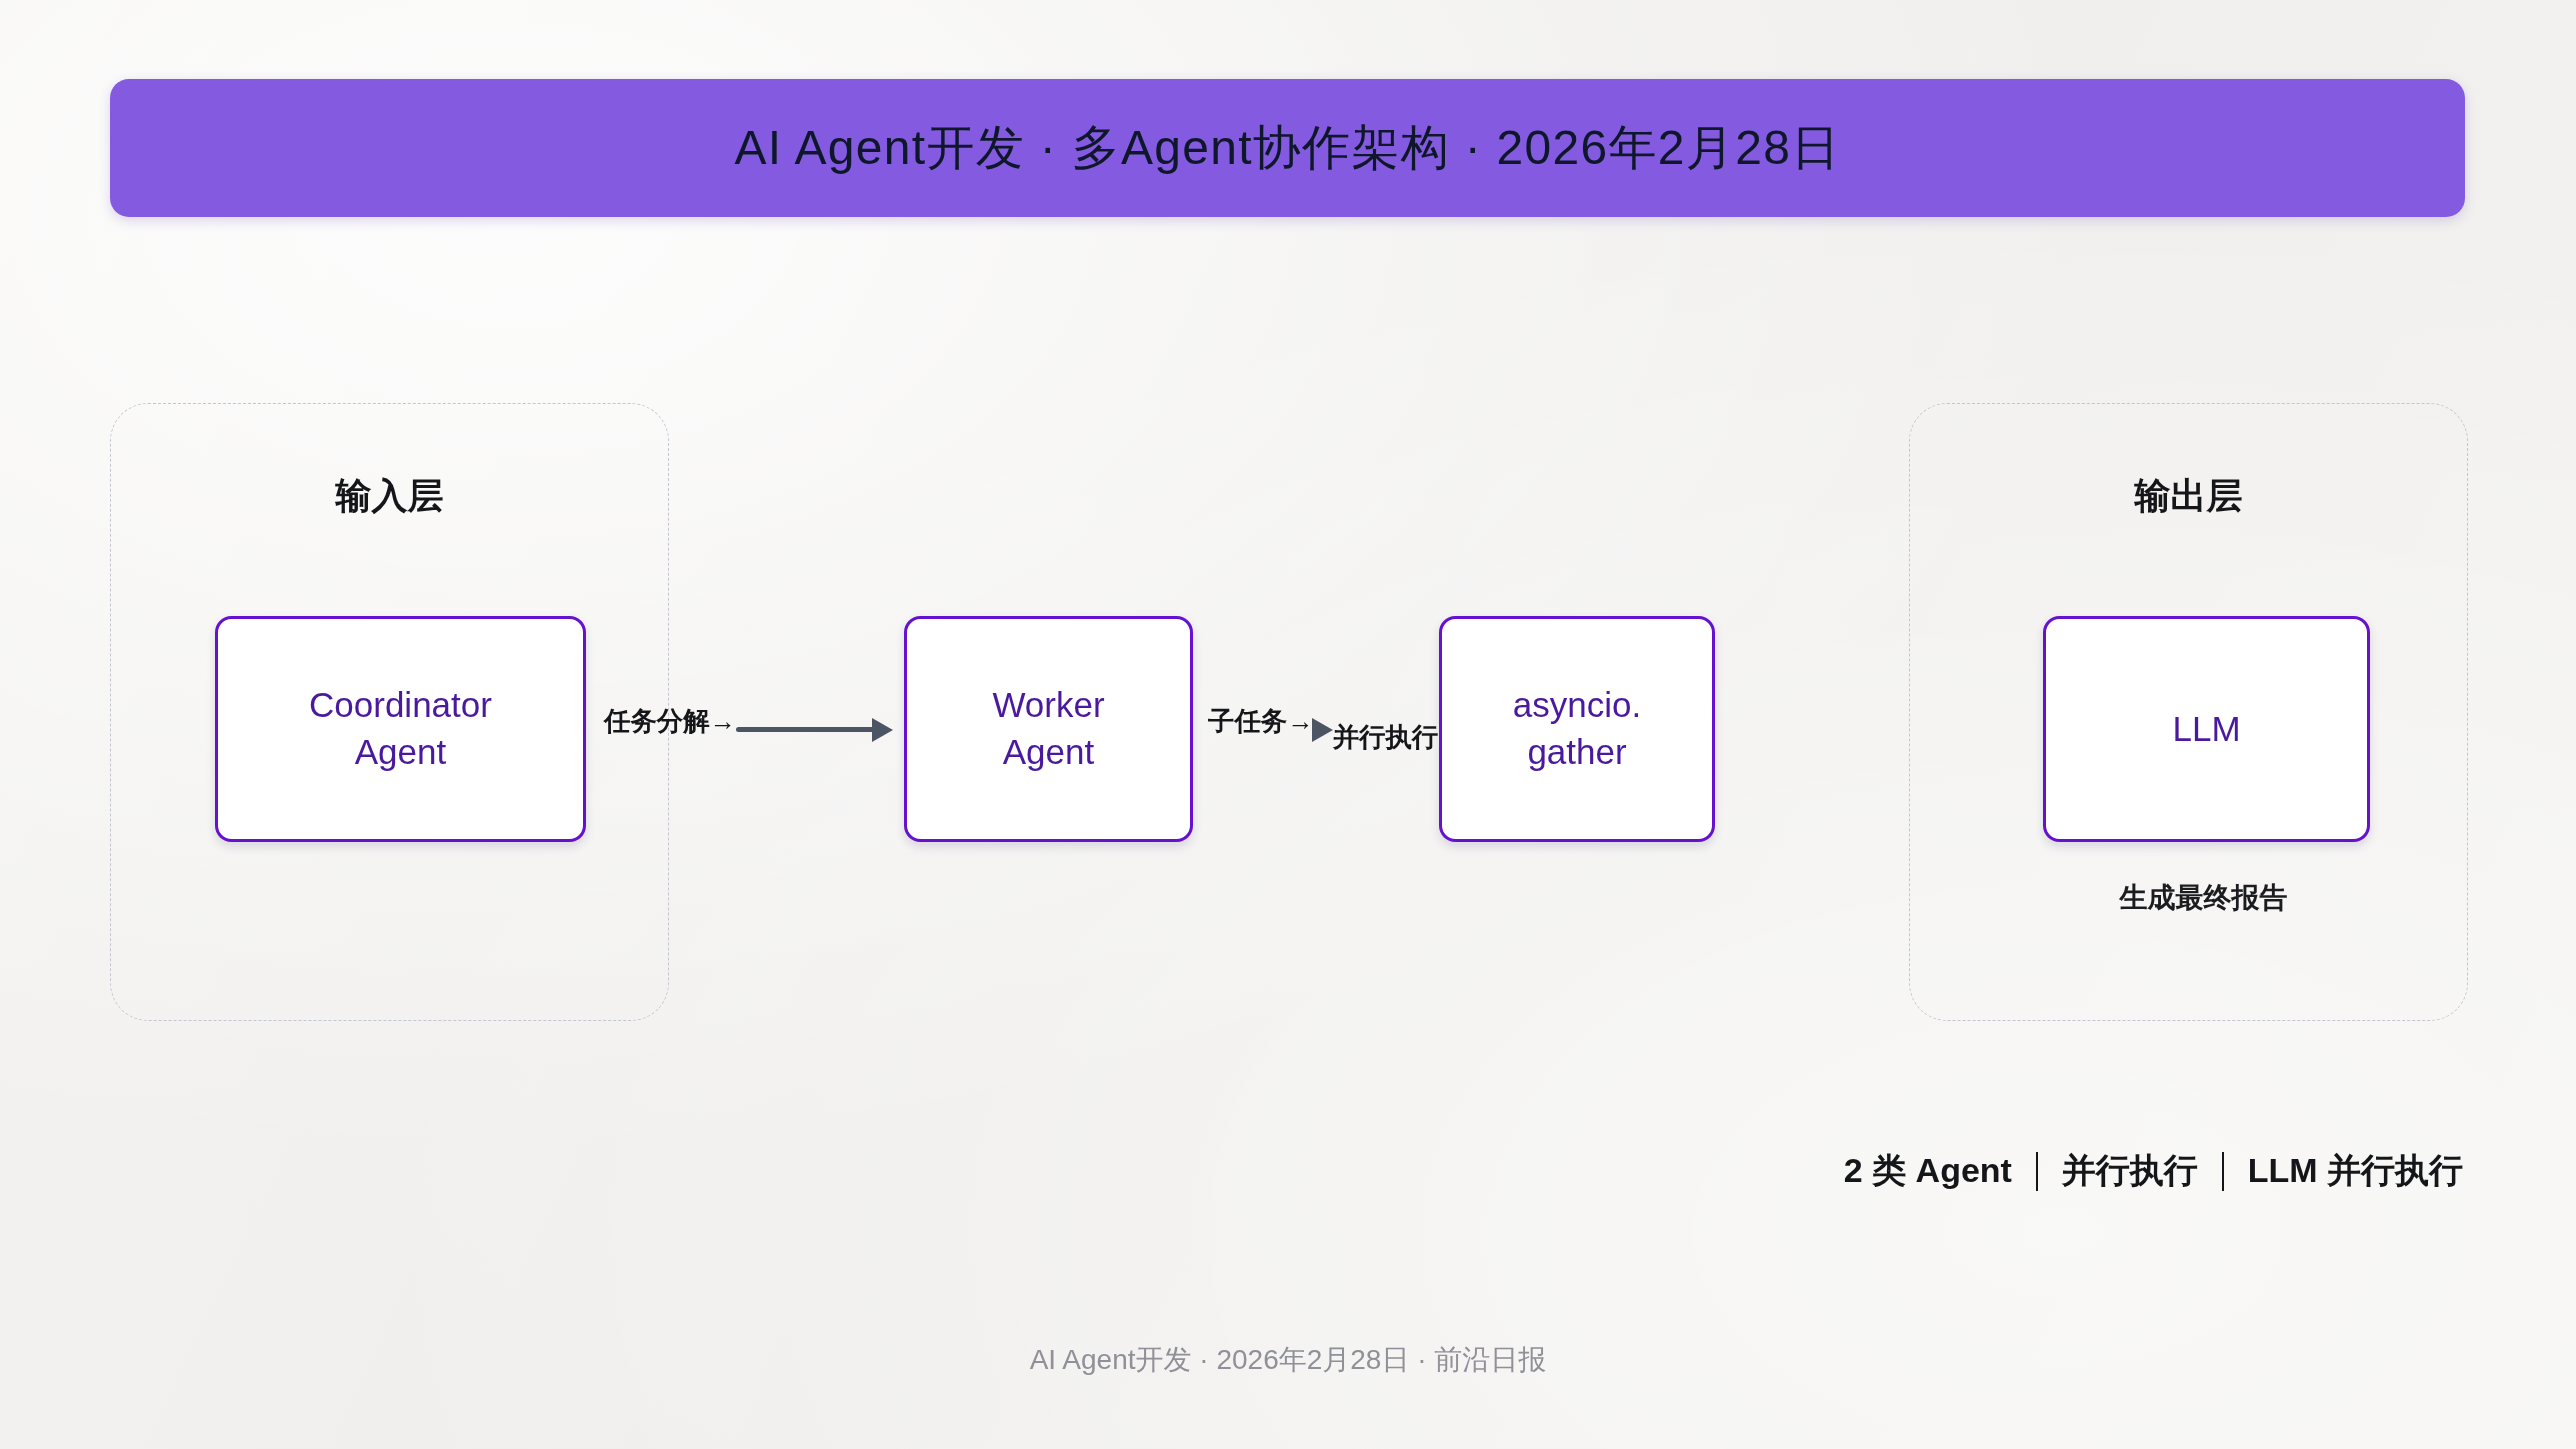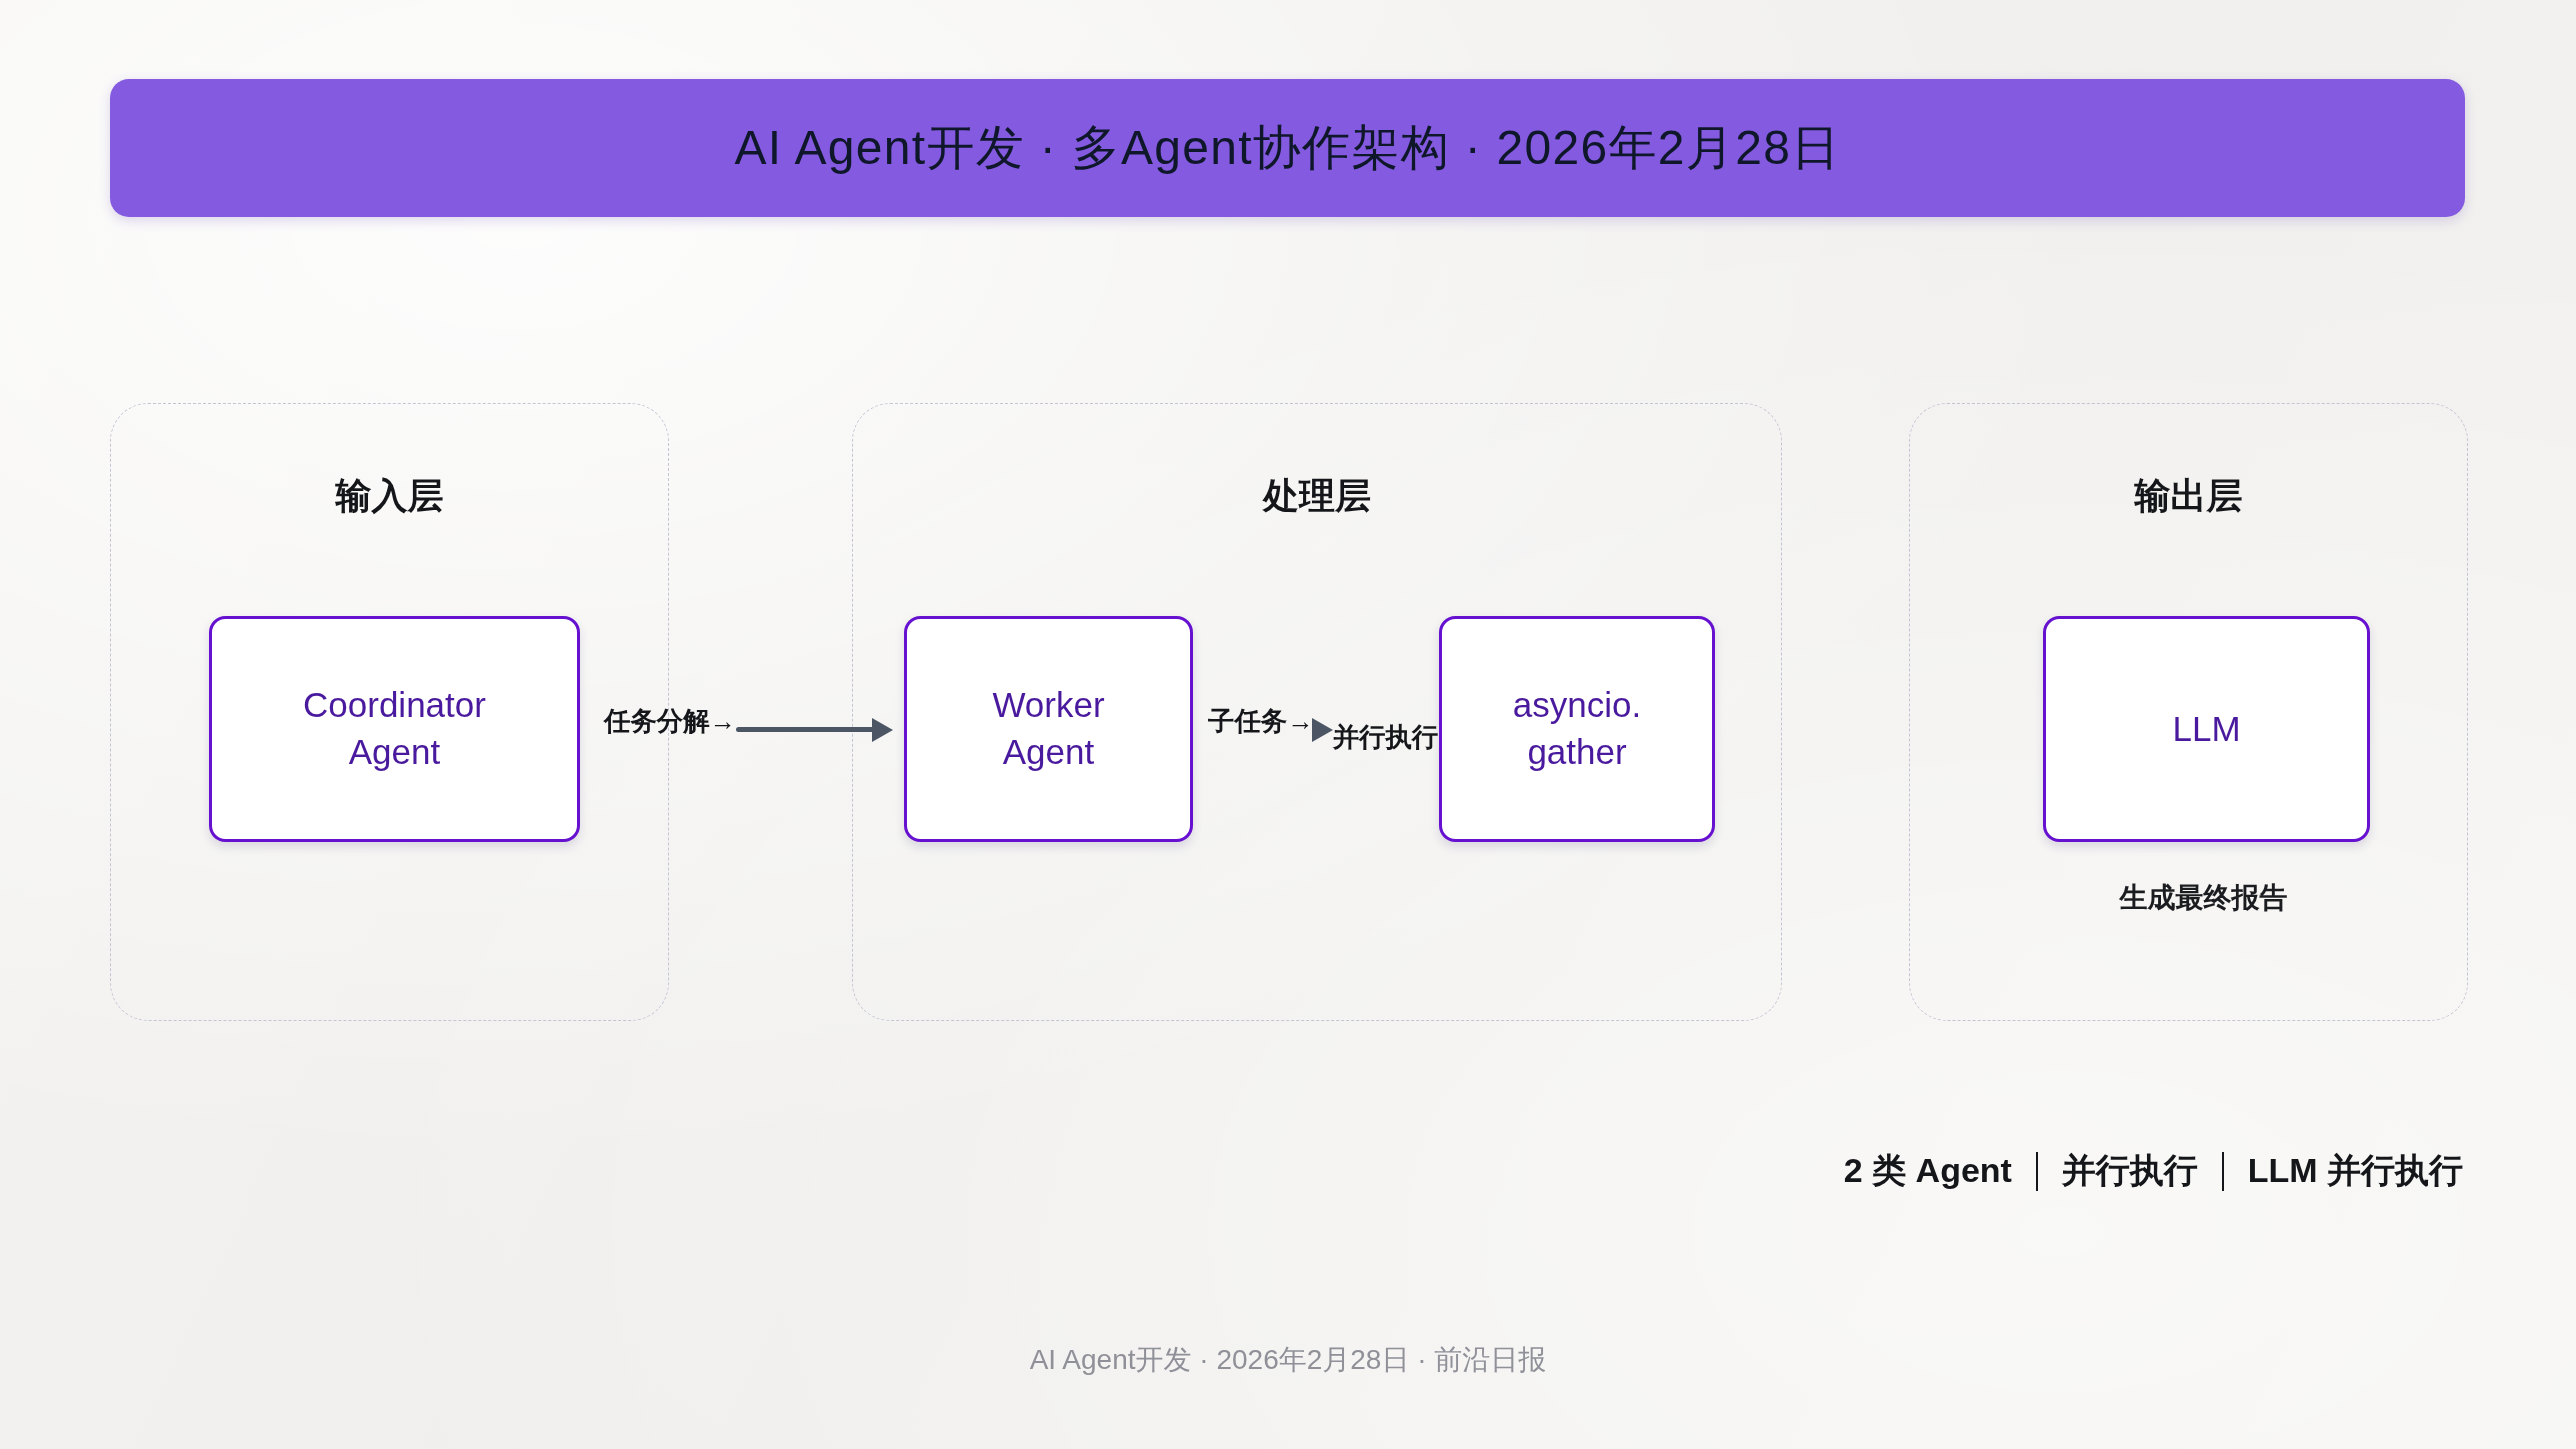--- a/index.html
+++ b/index.html
@@ -90,21 +90,21 @@
     height: 220px;
   }
   .node-label {
     color: #4a1a9e;
     font-size: 35px;
     line-height: 1.34;
     font-weight: 400;
     padding: 0 8.8px;
   }
 
-  #node-coordinator { left: 209px;  width: 365px; }
+  #node-coordinator { left: 215px;  width: 365px; }
   #node-worker      { left: 904px; width: 283px; }
   #node-gather      { left: 1439px; width: 270px; }
   #node-llm         { left: 2043px; width: 321px; }
 
   .node-caption {
     position: absolute;
     top: 879px;
     text-align: center;
     font-size: 28px;
     font-weight: 700;
@@ -198,23 +198,20 @@
 <div class="stage">
 
   <div class="header-bar">
     <div class="header-title">AI Agent开发 · 多Agent协作架构 · 2026年2月28日</div>
   </div>
 
   <div class="group" id="group-input">
     <div class="group-label">输入层</div>
   </div>
 
-  <div class="group" id="group-process">
-    <div class="group-label">处理层</div>
-  </div>
 
   <div class="group" id="group-output">
     <div class="group-label">输出层</div>
   </div>
 
   <div class="node" id="node-coordinator">
     <div class="node-label">
       <span>Coordinator</span><br>
       <span>Agent</span>
     </div>

